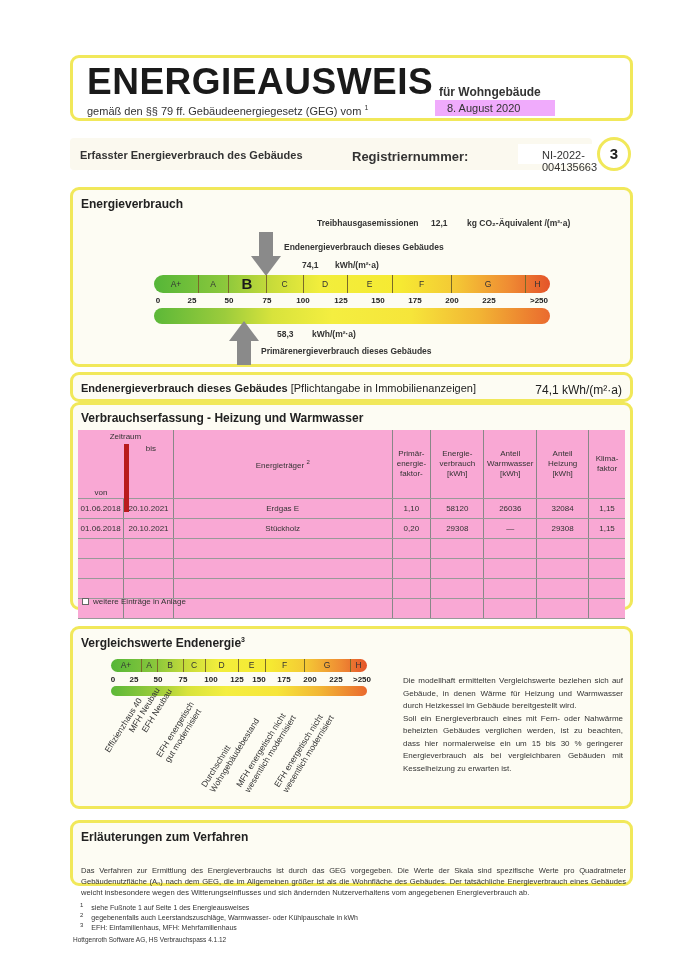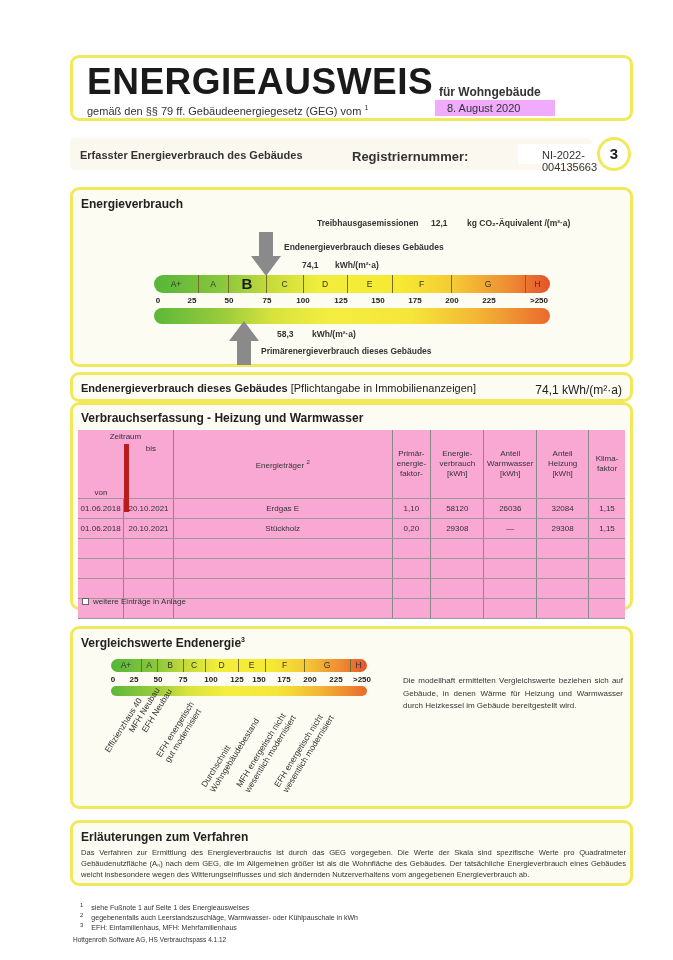--- a/index.html
+++ b/index.html
@@ -62,21 +62,21 @@
   .cb { display: inline-block; width: 7px; height: 7px; border: 1px solid #666; vertical-align: -1px; margin-right: 4px; background: #fff; }
 
   
   #vg { left: 70px; top: 626px; width: 563px; height: 183px; }
   #vg .sectitle sup { font-size: 7px; }
   .rot { position: absolute; transform-origin: left bottom; transform: rotate(-58deg); font-size: 8.5px; color: #333; white-space: nowrap; line-height: 10px; }
   .para { position: absolute; left: 330px; top: 46px; width: 220px; font-size: 8px; line-height: 12.5px; text-align: justify; color: #333; }
 
   
   #er { left: 70px; top: 820px; width: 563px; height: 66px; }
-  #er .txt { position: absolute; left: 8px; top: 24px; width: 545px; font-size: 7.6px; line-height: 11px; color: #333; text-align: justify; }
+  #er .txt { position: absolute; left: 8px; top: 42px; width: 545px; font-size: 7.6px; line-height: 11px; color: #333; text-align: justify; }
 
   .fn { position: absolute; left: 80px; font-size: 7px; color: #333; }
   .fn sup { font-size: 6px; margin-right: 8px; }
   .vendor { position: absolute; left: 73px; top: 936px; font-size: 6.5px; color: #333; }
 </style>
 </head>
 <body>
 
 <div class="box" id="hdr">
   <div class="title">ENERGIEAUSWEIS</div>
@@ -293,20 +293,21 @@
 gut modernisiert</div>
   <div class="rot" style="left:143px; top:145px; white-space:pre;">Durchschnitt
 Wohngebäudebestand</div>
   <div class="rot" style="left:178px; top:145px; white-space:pre;">MFH energetisch nicht
 wesentlich modernisiert</div>
   <div class="rot" style="left:216px; top:145px; white-space:pre;">EFH energetisch nicht
 wesentlich modernisiert</div>
 
   <div class="para">
     <div>Die modellhaft ermittelten Vergleichswerte beziehen sich auf Gebäude, in denen Wärme für Heizung und Warmwasser durch Heizkessel im Gebäude bereitgestellt wird.</div>
+    <div>Soll ein Energieverbrauch eines mit Fern- oder Nahwärme beheizten Gebäudes verglichen werden, ist zu beachten, dass hier normalerweise ein um 15 bis 30 % geringerer Energieverbrauch als bei vergleichbaren Gebäuden mit Kesselheizung zu erwarten ist.</div>
   </div>
 </div>
 
 <div class="box" id="er">
   <div class="sectitle">Erläuterungen zum Verfahren</div>
   <div class="txt">Das Verfahren zur Ermittlung des Energieverbrauchs ist durch das GEG vorgegeben. Die Werte der Skala sind spezifische Werte pro Quadratmeter Gebäudenutzfläche (Aₙ) nach dem GEG, die im Allgemeinen größer ist als die Wohnfläche des Gebäudes. Der tatsächliche Energieverbrauch eines Gebäudes weicht insbesondere wegen des Witterungseinflusses und sich ändernden Nutzerverhaltens vom angegebenen Energieverbrauch ab.</div>
 </div>
 
 <div class="fn" style="top:902px;"><sup>1</sup><span>siehe Fußnote 1 auf Seite 1 des Energieausweises</span></div>
 <div class="fn" style="top:912px;"><sup>2</sup><span>gegebenenfalls auch Leerstandszuschläge, Warmwasser- oder Kühlpauschale in kWh</span></div>

